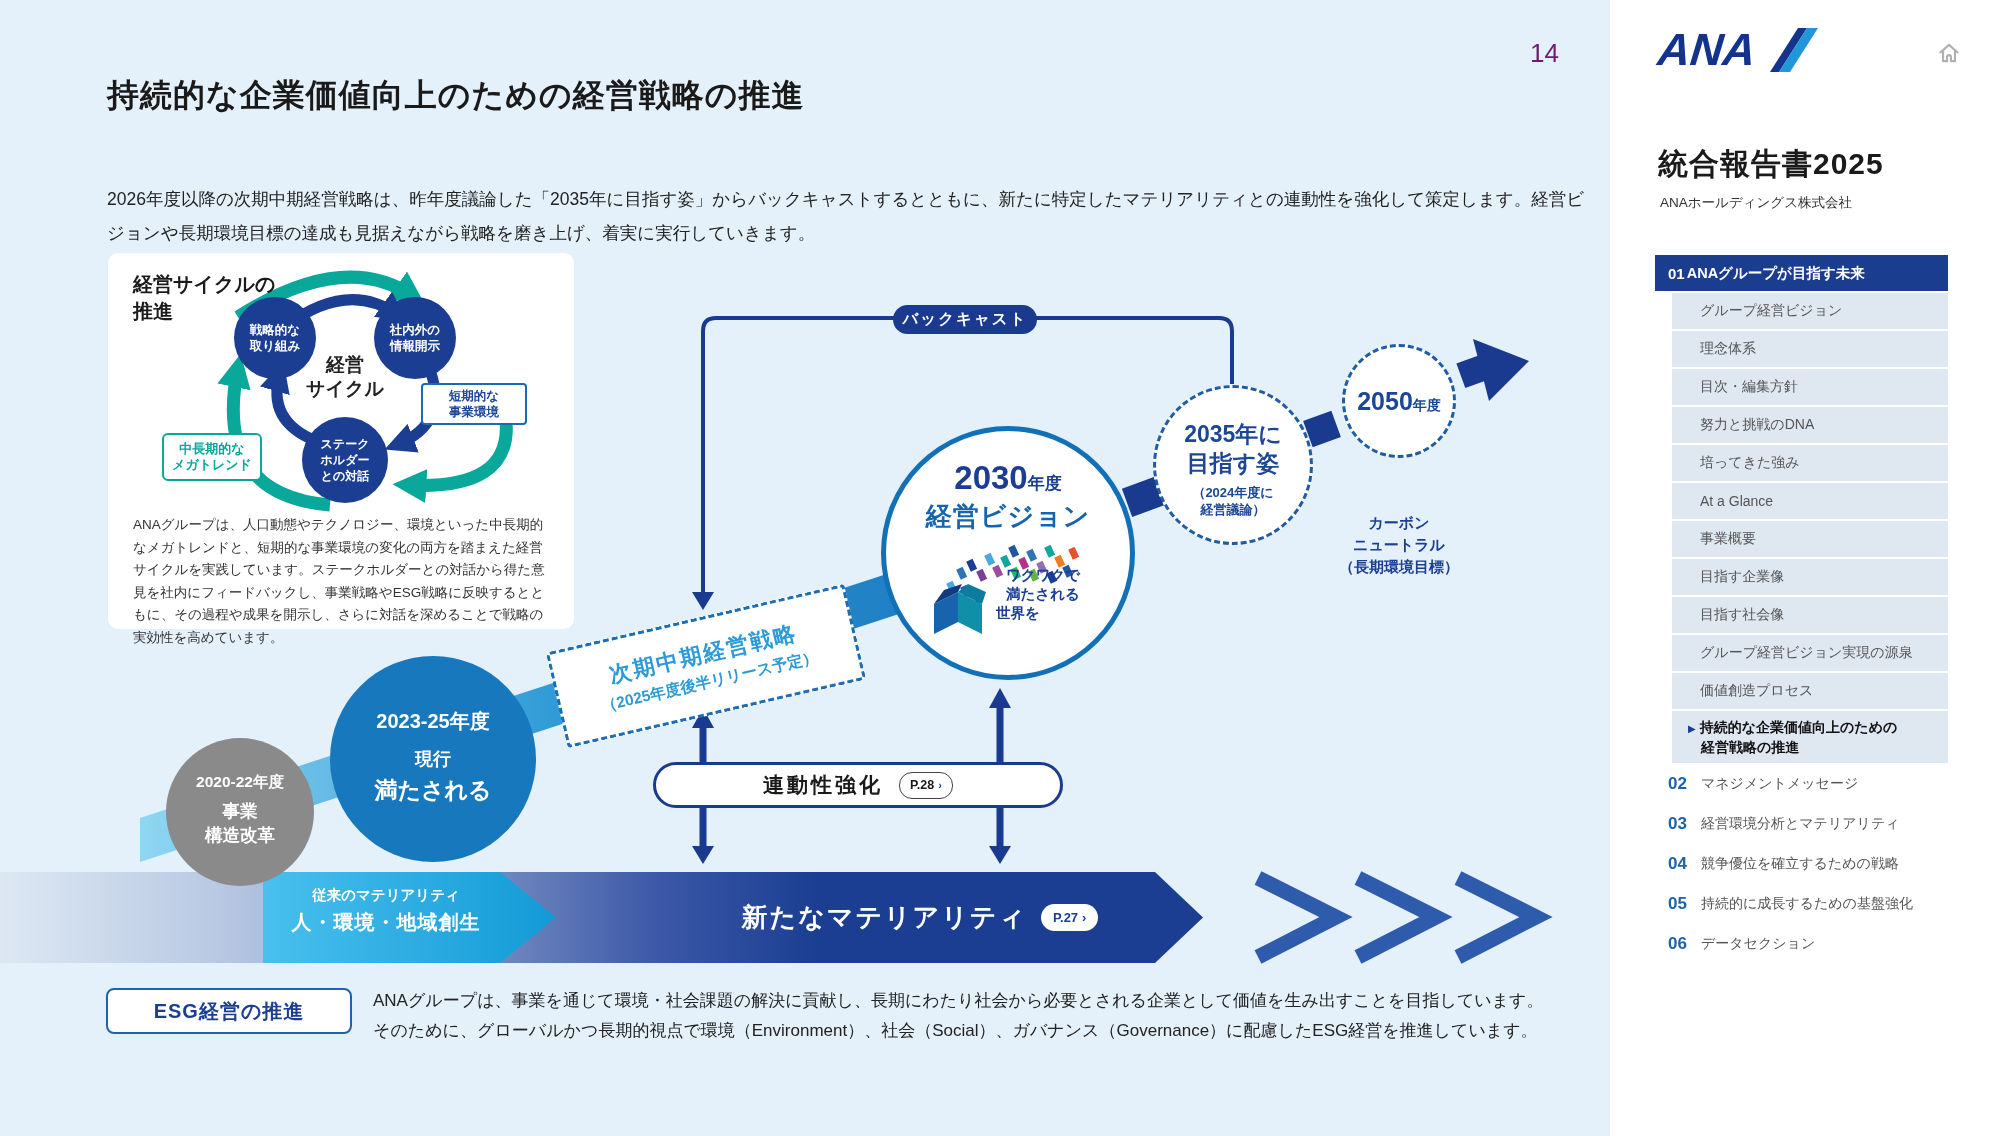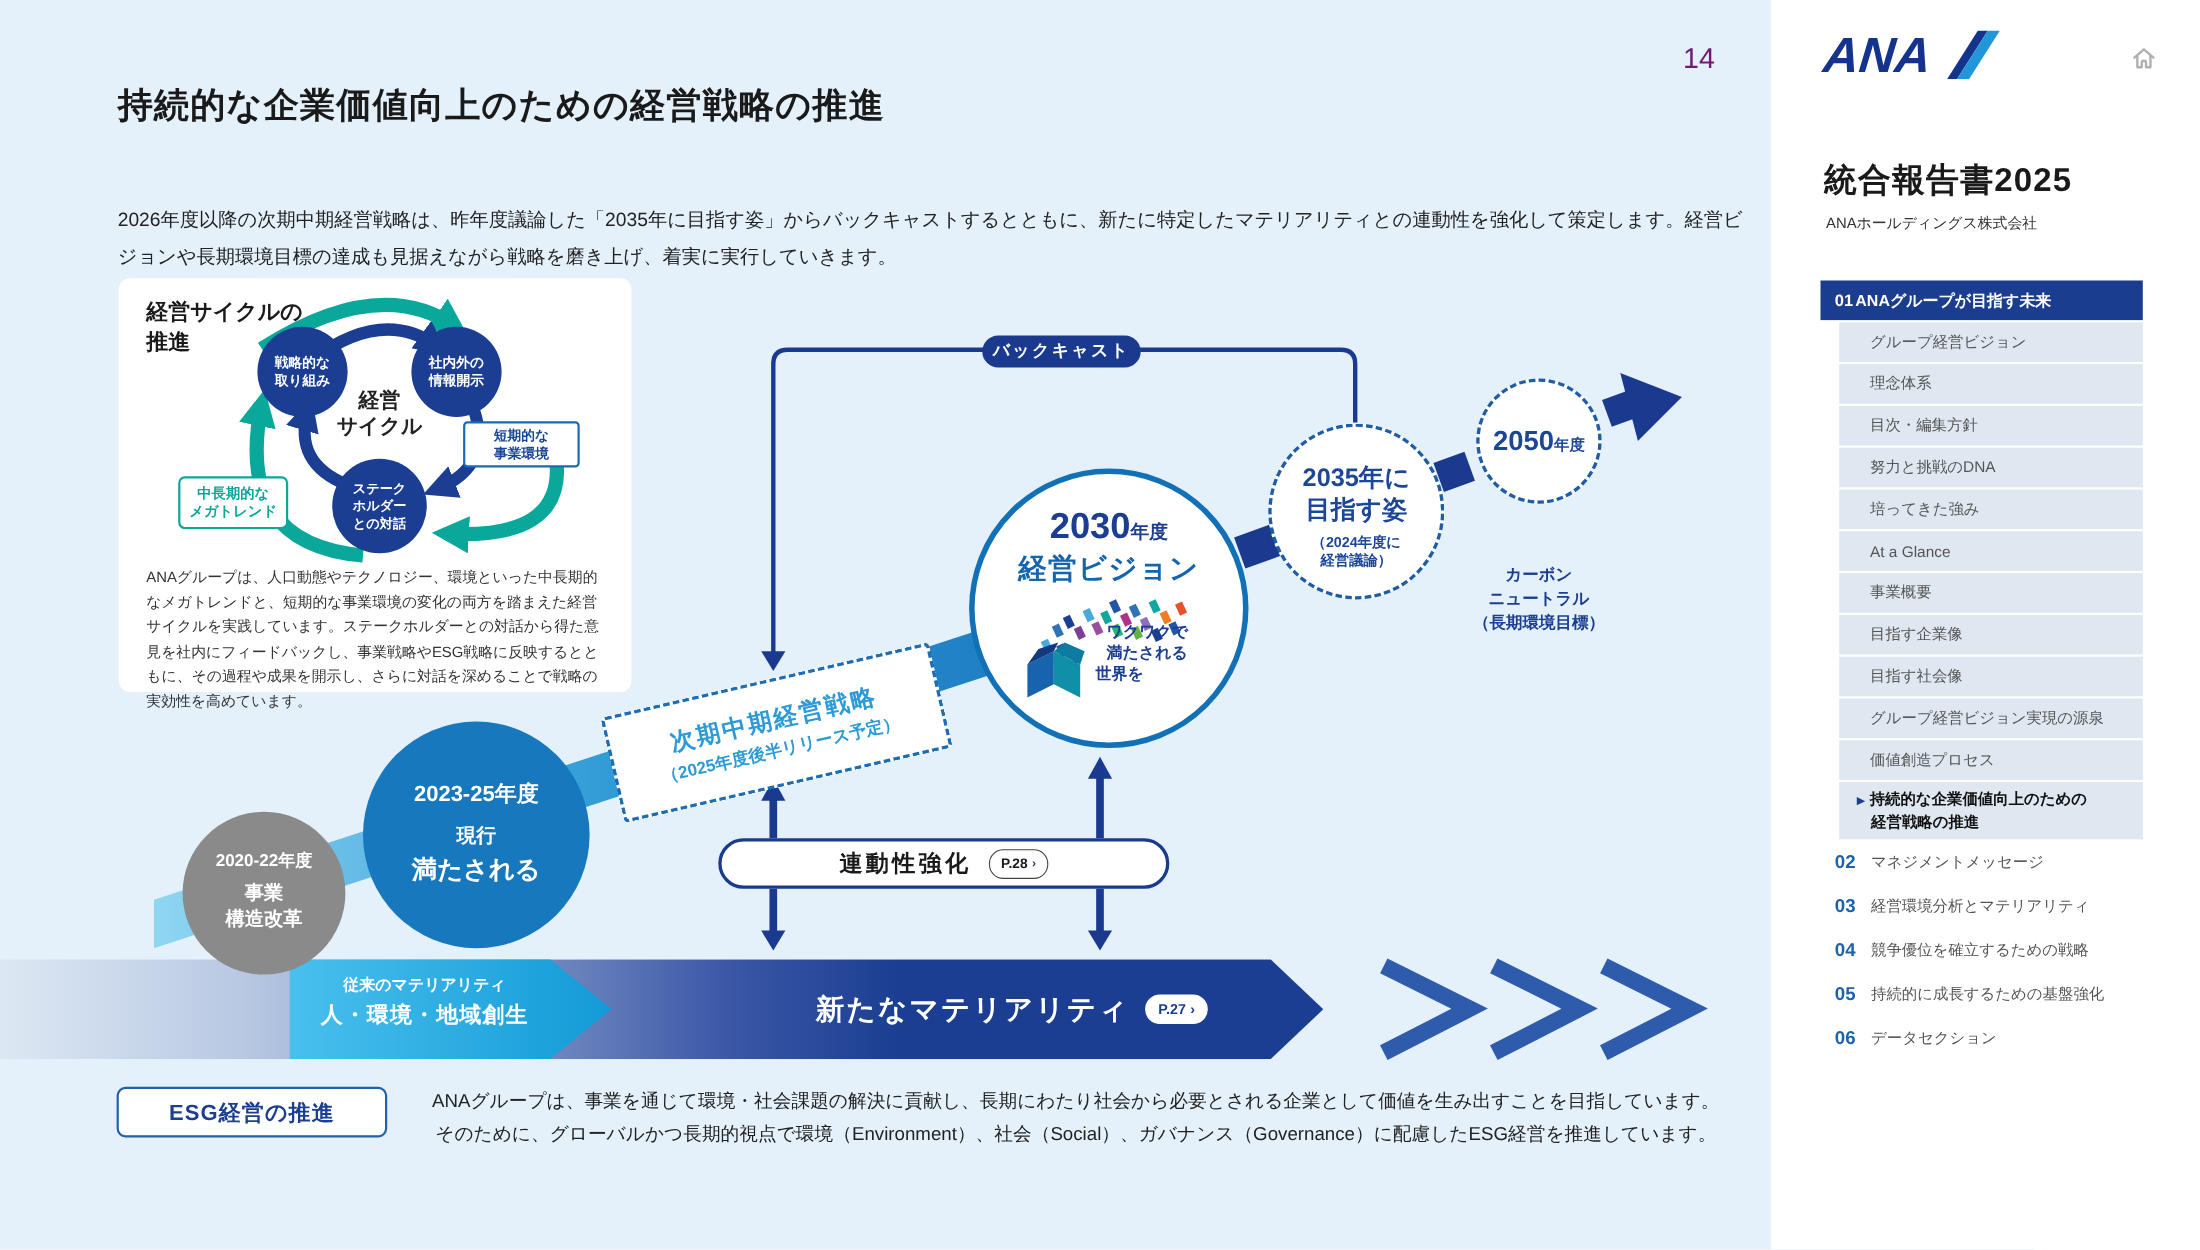--- a/index.html
+++ b/index.html
@@ -295,21 +295,21 @@
 
   <div class="abs linkage z3">
     <span class="lab">連動性強化</span>
     <span class="refpill">
       <span>P.28</span>
       <span class="ch">›</span>
     </span>
   </div>
 
   <div class="abs esg-box z3">ESG経営の推進</div>
-  <p class="abs esg-text z3" style="margin:0;text-align:center;">
+  <p class="abs esg-text z3" style="margin:0;">
     <span>ANAグループは、事業を通じて環境・社会課題の解決に貢献し、長期にわたり社会から必要とされる企業として価値を生み出すことを目指しています。</span>
     <span>そのために、グローバルかつ長期的視点で環境（Environment）、社会（Social）、ガバナンス（Governance）に配慮したESG経営を推進しています。</span>
   </p>
 
   <div class="abs sidebar z1"></div>
   <div class="ana-logo z3">
     <span class="ana-word">ANA</span>
     <svg width="62" height="46" viewBox="0 0 62 46">
       <polygon points="10,46 38,2 47,2 19,46" fill="#13338c"></polygon>
       <polygon points="47,2 58,2 30,46 19,46" fill="#2196d8"></polygon>

